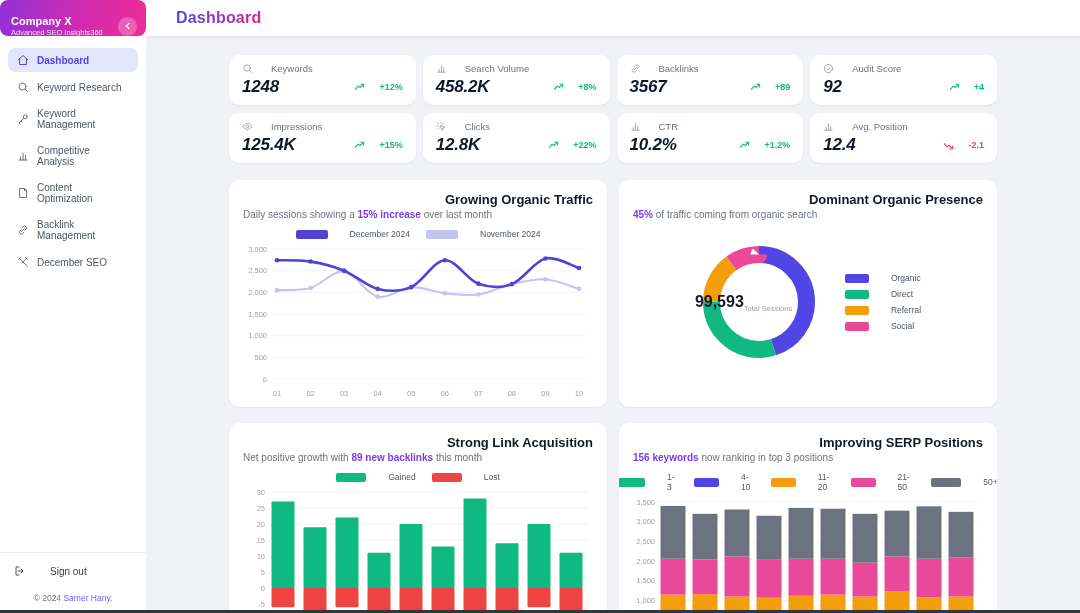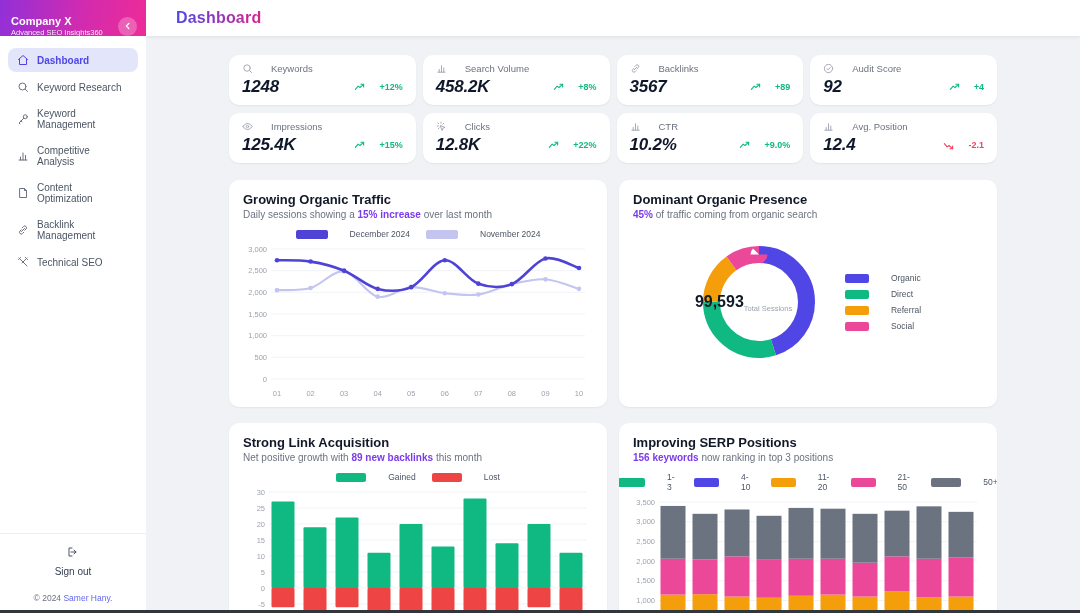--- a/index.html
+++ b/index.html
@@ -1,34 +1,34 @@
 <!DOCTYPE html>
 <html><head>
 <meta charset="utf-8">
 <style>
   * { margin:0; padding:0; box-sizing:border-box; }
   html,body { width:1080px; height:613px; overflow:hidden; }
   body { font-family:"Liberation Sans", sans-serif; background:#f1f2f6; position:relative; }
 
   
   .sidebar { position:absolute; left:0; top:0; bottom:0; width:146px; background:#fff; display:flex; flex-direction:column; z-index:5; }
-  .sidebar-header { height:36px; background:linear-gradient(100deg,#9130d8 0%,#d12bb0 55%,#ee2b97 100%); color:#fff; display:flex; align-items:center; justify-content:space-between; padding:20px 9px 4px 11px; flex-shrink:0; }
+  .sidebar-header { height:36px; background:linear-gradient(100deg,#9130d8 0%,#d12bb0 55%,#ee2b97 100%); color:#fff; display:flex; align-items:center; justify-content:space-between; padding:20px 9px 4px 11px; flex-shrink:0;border-radius:8px; }
   .brand-name { font-size:11px; font-weight:bold; line-height:1.25; }
   .brand-tagline { font-size:7.5px; opacity:.88; }
   .collapse-btn { width:19px; height:19px; border-radius:50%; background:rgba(255,255,255,.25); border:none; display:flex; align-items:center; justify-content:center; cursor:pointer; flex-shrink:0; }
   .collapse-btn svg { width:10px; height:10px; stroke:#fff; }
 
   .nav { flex:1; padding:12px 8px 0; }
   .nav-item { display:flex; align-items:center; gap:8px; padding:6px 9px; border-radius:8px; color:#4b5563; font-size:10px; margin-bottom:3px; cursor:pointer; }
   .nav-item svg { width:12px; height:12px; stroke:#6b7280; flex-shrink:0; }
   .nav-item.active { background:#e3e6fb; color:#4f46e5; font-weight:bold; }
   .nav-item.active svg { stroke:#4f46e5; }
 
   .sidebar-footer { border-top:1px solid #ededf2; padding:12px 14px 10px; }
-  .signout-row { display:flex; align-items:center; gap:8px; font-size:10px; color:#374151; cursor:pointer; margin-bottom:16px;flex-direction:column; }
+  .signout-row { display:flex; align-items:center; gap:24px; font-size:10px; color:#374151; cursor:pointer; margin-bottom:16px; }
   .signout-row svg { width:12px; height:12px; stroke:#4b5563; }
   .copyright { font-size:8.5px; color:#6b7280; text-align:center; }
   .copyright a { color:#6366f1; text-decoration:none; }
 
   
   .main { margin-left:146px; height:100%; }
   .topbar { height:36px; background:#fff; display:flex; align-items:center; padding-left:30px; box-shadow:0 1px 4px rgba(16,24,40,.08); position:relative; z-index:2; }
   .page-title { font-size:16px; font-weight:bold; background:linear-gradient(90deg,#4f46e5,#d6248e); -webkit-background-clip:text; background-clip:text; color:transparent; letter-spacing:.2px; }
 
   .content { padding-top:19px; }
@@ -44,21 +44,21 @@
   .stat-trend { display:flex; align-items:center; gap:14px; color:#10b981; font-size:9px; font-weight:bold; }
   .stat-trend svg { width:11px; height:11px; stroke:#10b981; }
   .stat-trend .t-down { display:none; }
   .stat-trend.down { color:#f43f5e; }
   .stat-trend.down svg { stroke:#f43f5e; }
   .stat-trend.down .t-down { display:inline; }
 
   
   .charts-grid { display:grid; grid-template-columns:1fr 1fr; gap:16px 12px; grid-template-rows:227px 262px; }
   .chart-card { background:#fff; border-radius:10px; padding:12px 14px; box-shadow:0 1px 2px rgba(16,24,40,.06); overflow:hidden; }
-  .chart-title { font-size:13px; font-weight:bold; color:#111827; margin-bottom:2px; }
+  .chart-title { font-size:13px; font-weight:bold; color:#111827; margin-bottom:2px;text-align:right; }
   .chart-subtitle { font-size:10px; color:#6b7280; }
   .chart-subtitle .hl { color:#7c3aed; font-weight:bold; }
   .legend { display:flex; justify-content:center; align-items:center; gap:16px; margin:9px 0 2px; font-size:8.5px; color:#4b5563; }
   .legend-item { display:flex; align-items:center; gap:22px; cursor:pointer; }
   .legend-swatch { width:26px; height:9px; border-radius:2px; display:inline-block; }
   .chart-svg { display:block; width:350px; }
 
   
   .donut-wrap { display:flex; justify-content:center; align-items:center; gap:22px; margin-top:18px; }
   .donut-box { position:relative; width:128px; height:128px; }
@@ -134,21 +134,21 @@
       <span>Backlink Management</span>
     </div>
     <div class="nav-item">
       <svg viewBox="0 0 24 24" fill="none" stroke-width="2" stroke-linecap="round" stroke-linejoin="round">
           <path d="M4 4l6 6"></path>
           <path d="M3 7l4-4"></path>
           <path d="M10 10l10 10"></path>
           <path d="M20 4L10 14"></path>
           <path d="M21 7l-4-4"></path>
         </svg>
-      <span>Technical SEO</span>
+      <span>December SEO</span>
     </div>
   </nav>
 
   <div class="sidebar-footer">
     <div class="signout-row">
       <svg viewBox="0 0 24 24" fill="none" stroke-width="2" stroke-linecap="round" stroke-linejoin="round">
           <path d="M10 4H4v16h6"></path>
           <path d="M14 8l4 4-4 4"></path>
           <path d="M18 12H8"></path>
         </svg>
@@ -307,21 +307,21 @@
               </svg>
               <span>CTR</span>
             </div>
           <div class="stat-body">
               <span class="stat-value">10.2%</span>
             <span class="stat-trend">
                 <svg class="t-up" viewBox="0 0 24 24" fill="none" stroke-width="2.4" stroke-linecap="round" stroke-linejoin="round">
                   <polyline points="3,16 9,9 13,12 21,5"></polyline>
                   <polyline points="15,5 21,5 21,11"></polyline>
                 </svg>
-                <span>+9.0%</span>
+                <span>+1.2%</span>
               </span>
             </div>
         </div>
 
         <div class="stat-card">
           <div class="stat-head">
               <svg viewBox="0 0 24 24" fill="none" stroke-width="2" stroke-linecap="round">
                 <path d="M4 20h16"></path>
                 <path d="M7 20v-6"></path>
                 <path d="M12 20V6"></path>

